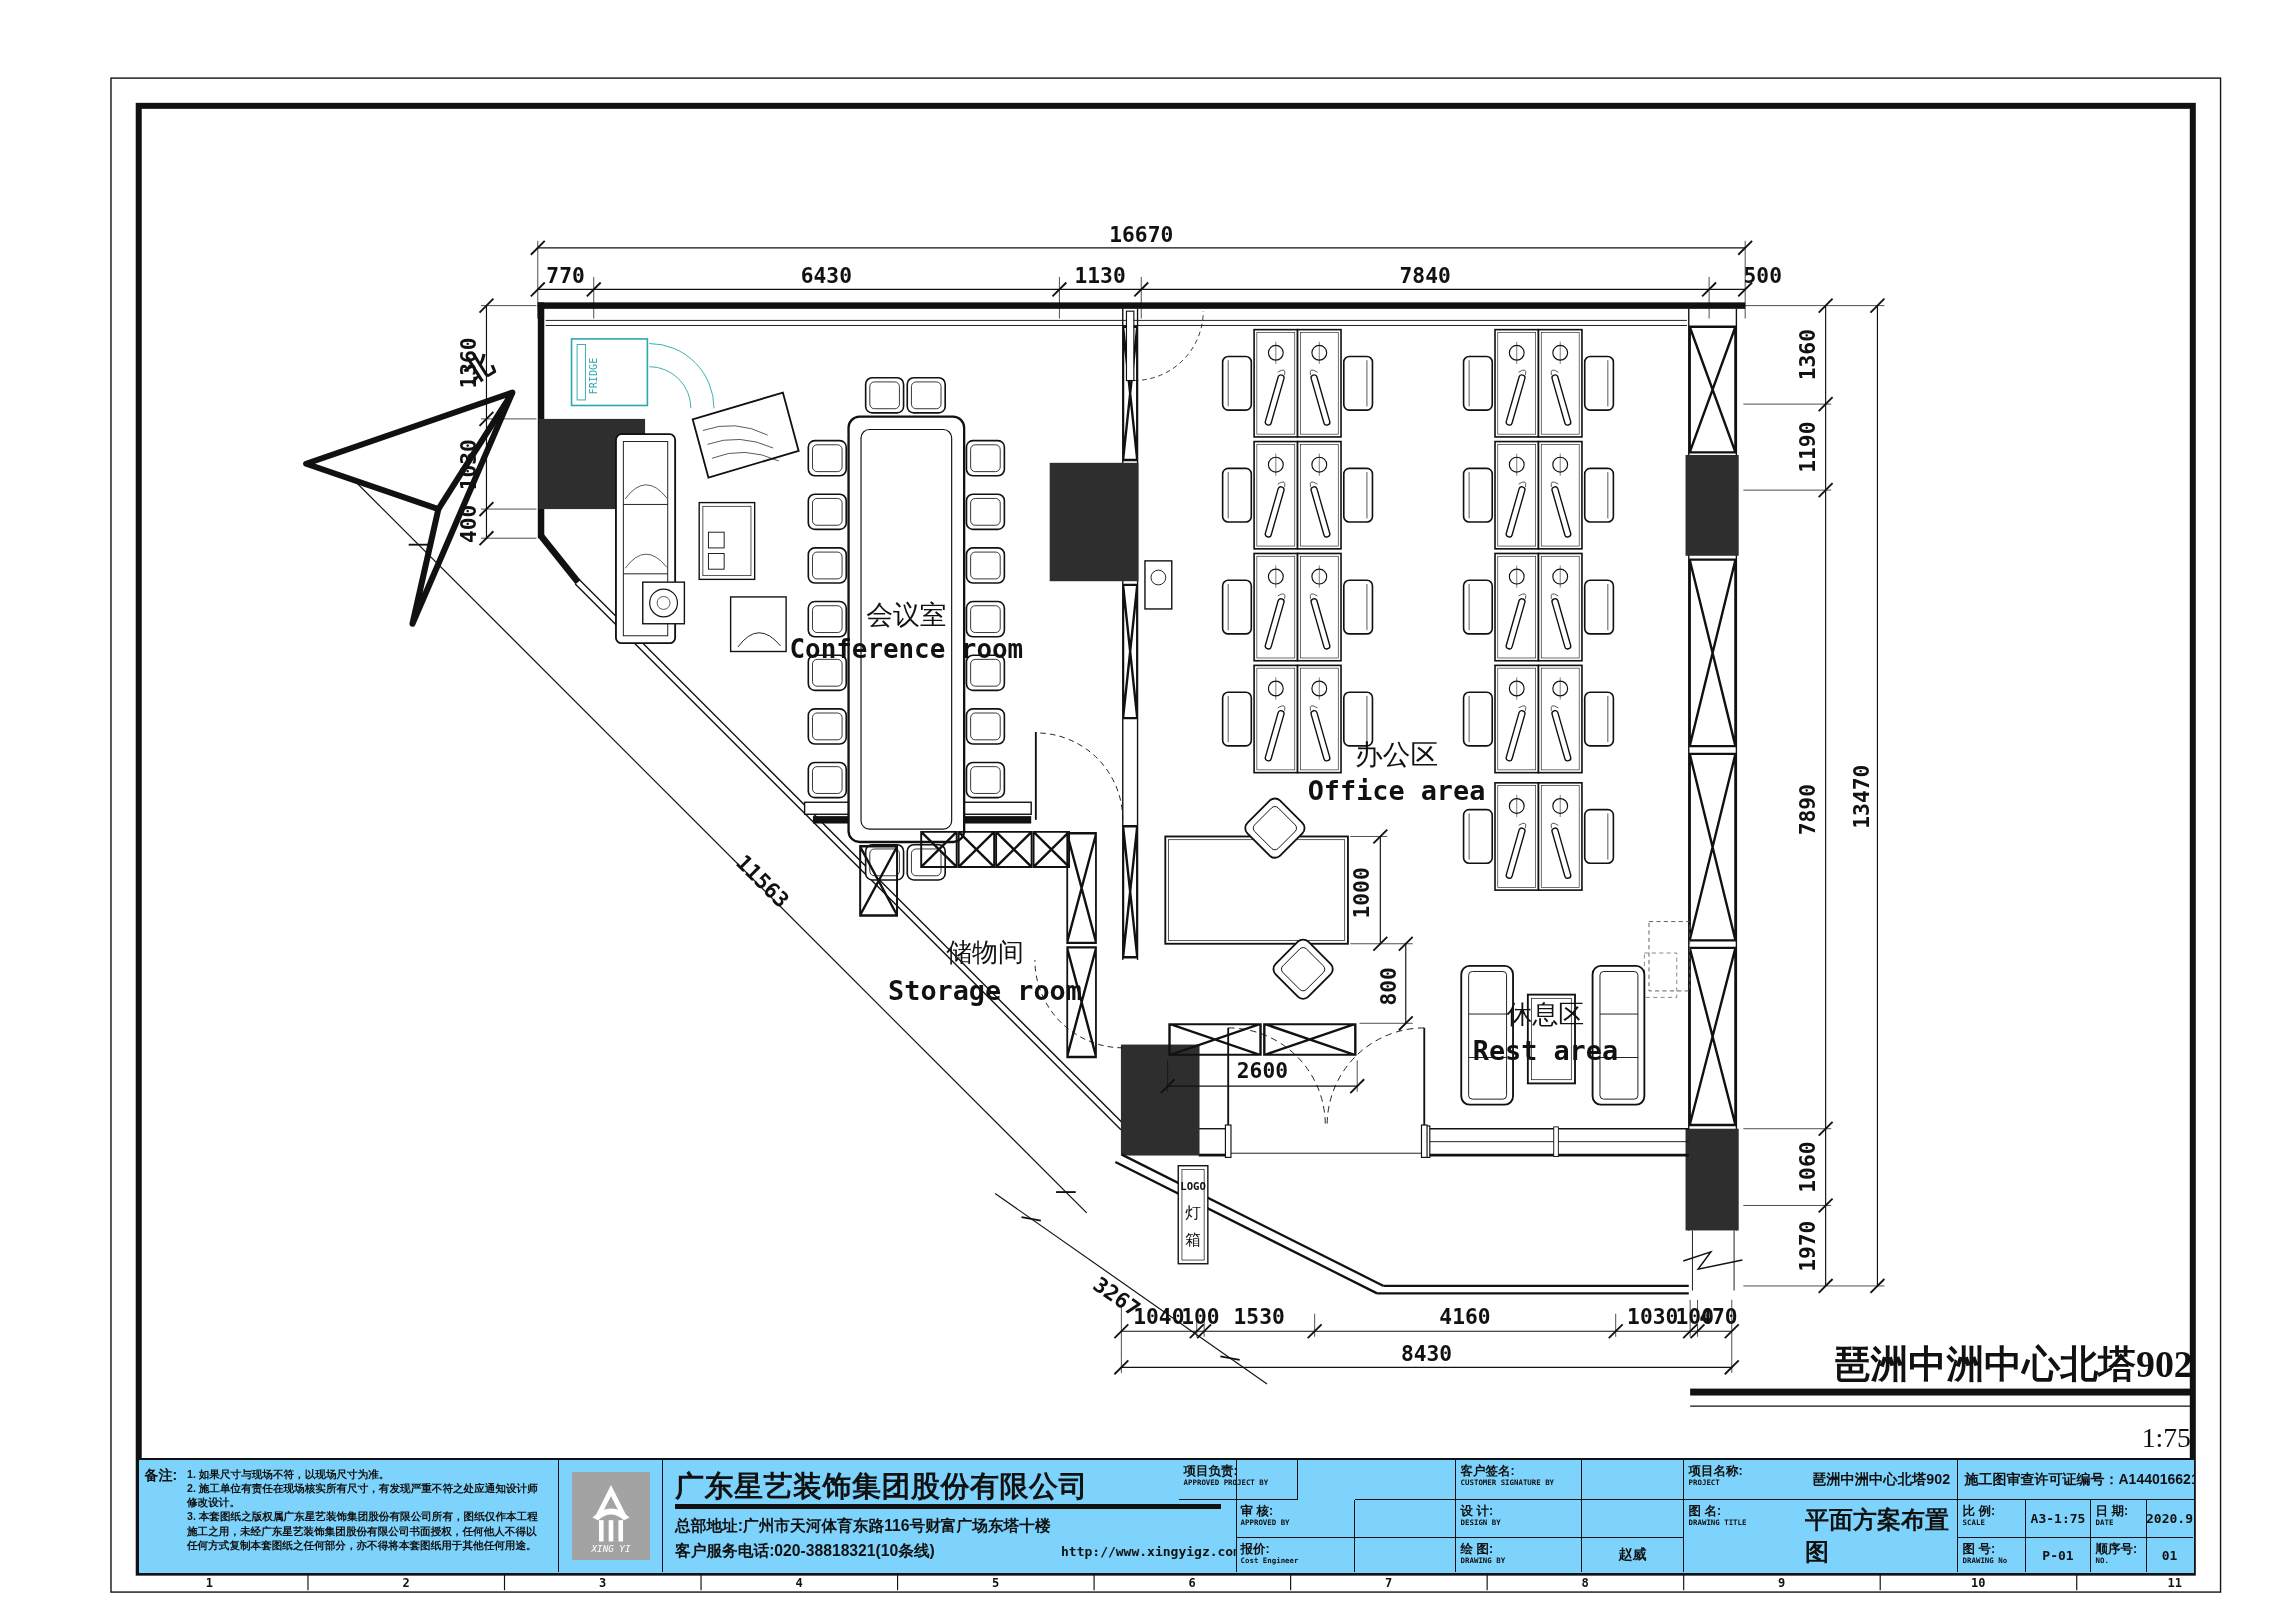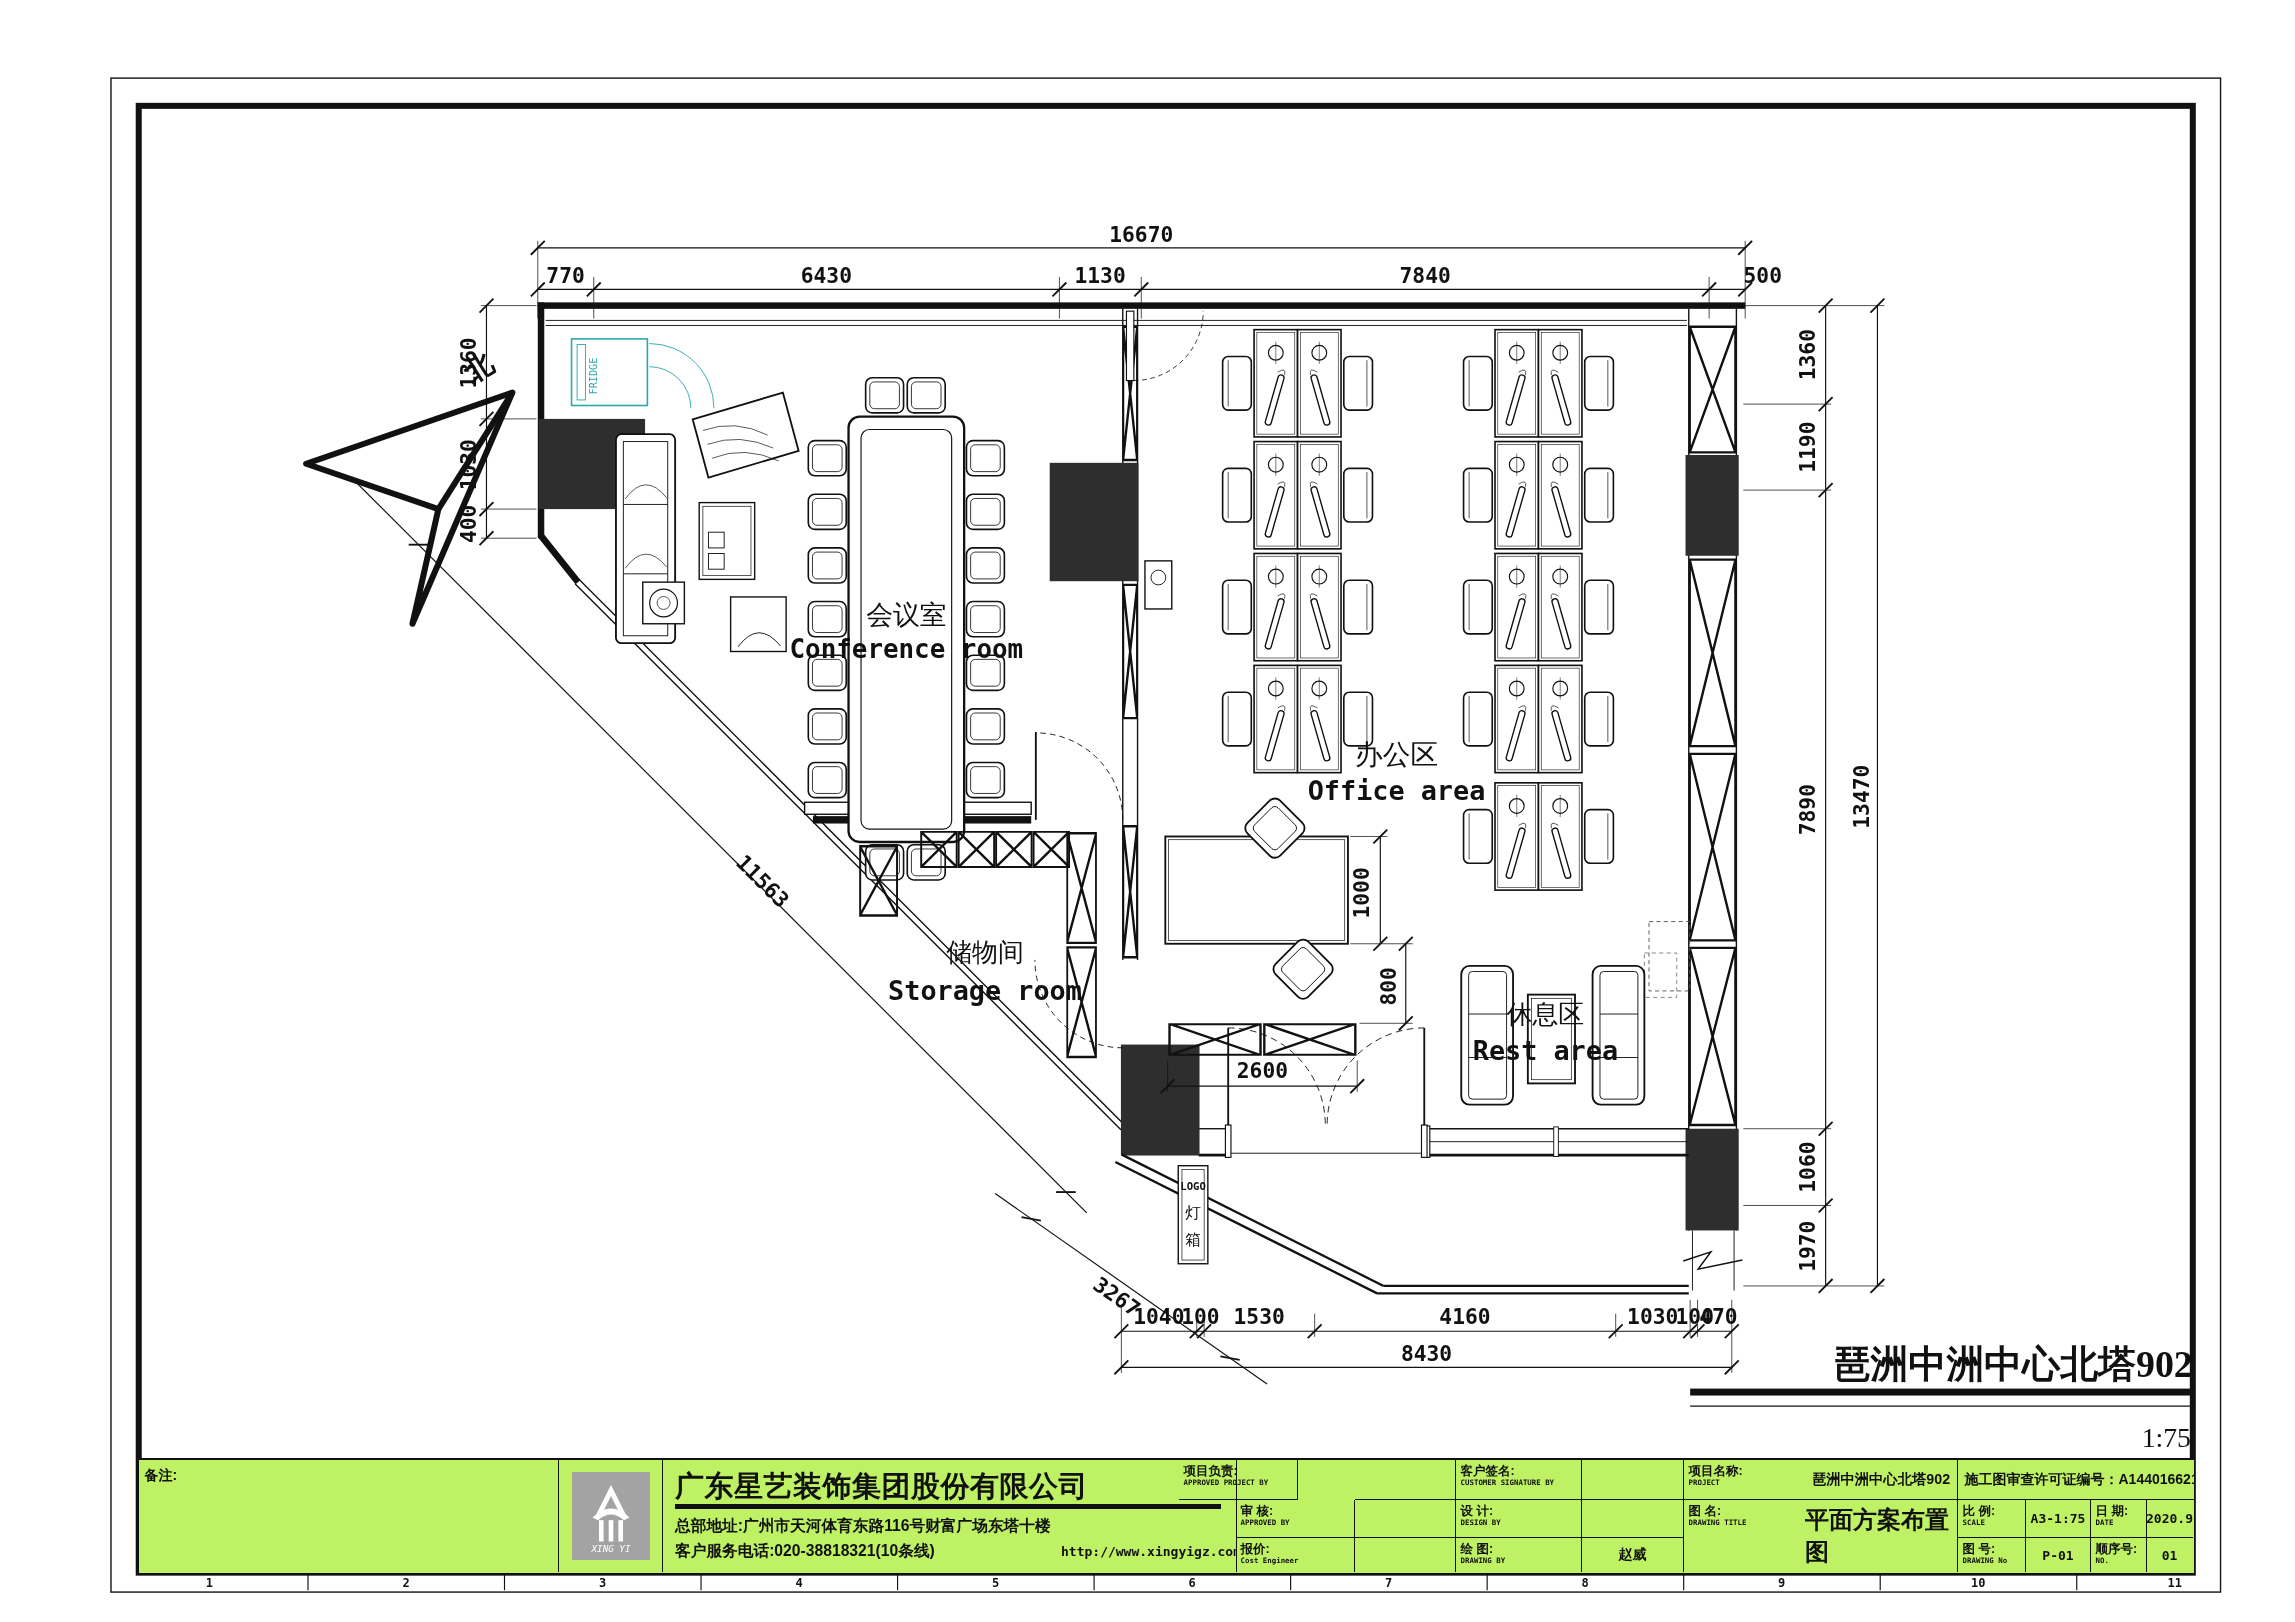--- a/index.html
+++ b/index.html
@@ -1,21 +1,21 @@
 <!DOCTYPE html>
 <html style="font-size:7.4px"><head>
 <meta charset="utf-8">
 <style>
   html,body{margin:0;padding:0;background:#e8e8e8;}
   #sheet{position:relative;width:2295px;height:1623px;background:#ffffff;font-family:"Liberation Sans",sans-serif;color:#111;overflow:hidden;}
   #planSvg{position:absolute;left:0;top:0;width:2295px;height:1623px;}
   .cadtxt{font-family:"DejaVu Sans Mono",monospace;font-weight:bold;fill:#111;}
   .zhtxt{font-family:"Liberation Sans",sans-serif;fill:#111;}
   
-  #tblock{position:absolute;left:139px;top:1458px;width:2055px;height:115px;border-top:2.8px solid #111;box-sizing:border-box;background:#bef264;}
+  #tblock{position:absolute;left:139px;top:1458px;width:2055px;height:115px;border-top:2.8px solid #111;box-sizing:border-box;background:#7dd3fc;}
   .cell{position:absolute;box-sizing:border-box;border-right:1.4px solid #111;border-bottom:1.4px solid #111;overflow:hidden;}
   .cell .zh{font-size:12.5px;font-weight:bold;line-height:14px;padding:3.7px 0 0 4.6px;}
   .cell .en{font-size:7.4px;font-weight:bold;line-height:8.8px;padding:0.9px 0 0 4.6px;font-family:"DejaVu Sans Mono",monospace;}
   .cell .val{position:absolute;left:0;top:0;width:100%;height:100%;display:flex;align-items:center;justify-content:center;font-size:14px;font-weight:bold;}
   #notesCell{left:0;top:0;width:420px;height:112px;border-right:1.9px solid #111;border-bottom:none;}
   #notesCell .nlabel{position:absolute;left:5.6px;top:6.5px;font-size:14px;font-weight:bold;}
   #notesCell .nbody{position:absolute;left:48px;top:6.5px;width:366px;font-size:10.6px;font-weight:bold;line-height:14.3px;}
   #logoCell{left:420px;top:0;width:104px;height:112px;border-right:1.4px solid #111;border-bottom:none;font-style:italic;}
   #logoBox{position:absolute;left:13px;top:12px;width:78px;height:88px;background:#a3a3a3;}
   #companyCell{left:524px;top:0;width:574px;height:112px;border-right:1.9px solid #111;border-bottom:none;}
@@ -426,20 +426,28 @@
     <text x="4742" y="2978" font-size="82" font-family="Liberation Serif,serif" font-weight="bold" text-anchor="end" fill="#111">琶洲中洲中心北塔902</text>
     <rect x="3655" y="3002" width="1089" height="15" fill="#111"></rect>
     <line x1="3655" y1="3040" x2="4744" y2="3040" stroke="#111" stroke-width="3"></line>
     <text x="4738" y="3128" font-size="60" font-family="Liberation Serif,serif" text-anchor="end" fill="#111">1:75</text>
   </g>
 </svg>
 
 <div id="tblock">
   <div class="cell" id="notesCell">
     <div class="nlabel">备注:</div>
+    <div class="nbody">
+      <div>1. 如果尺寸与现场不符，以现场尺寸为准。</div>
+      <div>2. 施工单位有责任在现场核实所有尺寸，有发现严重不符之处应通知设计师</div>
+      <div>修改设计。</div>
+      <div>3. 本套图纸之版权属广东星艺装饰集团股份有限公司所有，图纸仅作本工程</div>
+      <div>施工之用，未经广东星艺装饰集团股份有限公司书面授权，任何他人不得以</div>
+      <div>任何方式复制本套图纸之任何部分，亦不得将本套图纸用于其他任何用途。</div>
+    </div>
   </div>
 
   <div class="cell" id="logoCell">
     <div id="logoBox">
       <svg width="78" height="88" viewBox="0 0 168 190">
         <path d="M84,28 L116,92 L104,92 L84,52 L64,92 L52,92 Z" fill="#fff"></path>
         <path d="M44,98 Q84,60 124,98 L112,104 Q84,80 56,104 Z" fill="#fff"></path>
         <rect x="58" y="104" width="10" height="46" fill="#fff"></rect>
         <rect x="79" y="104" width="10" height="46" fill="#fff"></rect>
         <rect x="100" y="104" width="10" height="46" fill="#fff"></rect>

